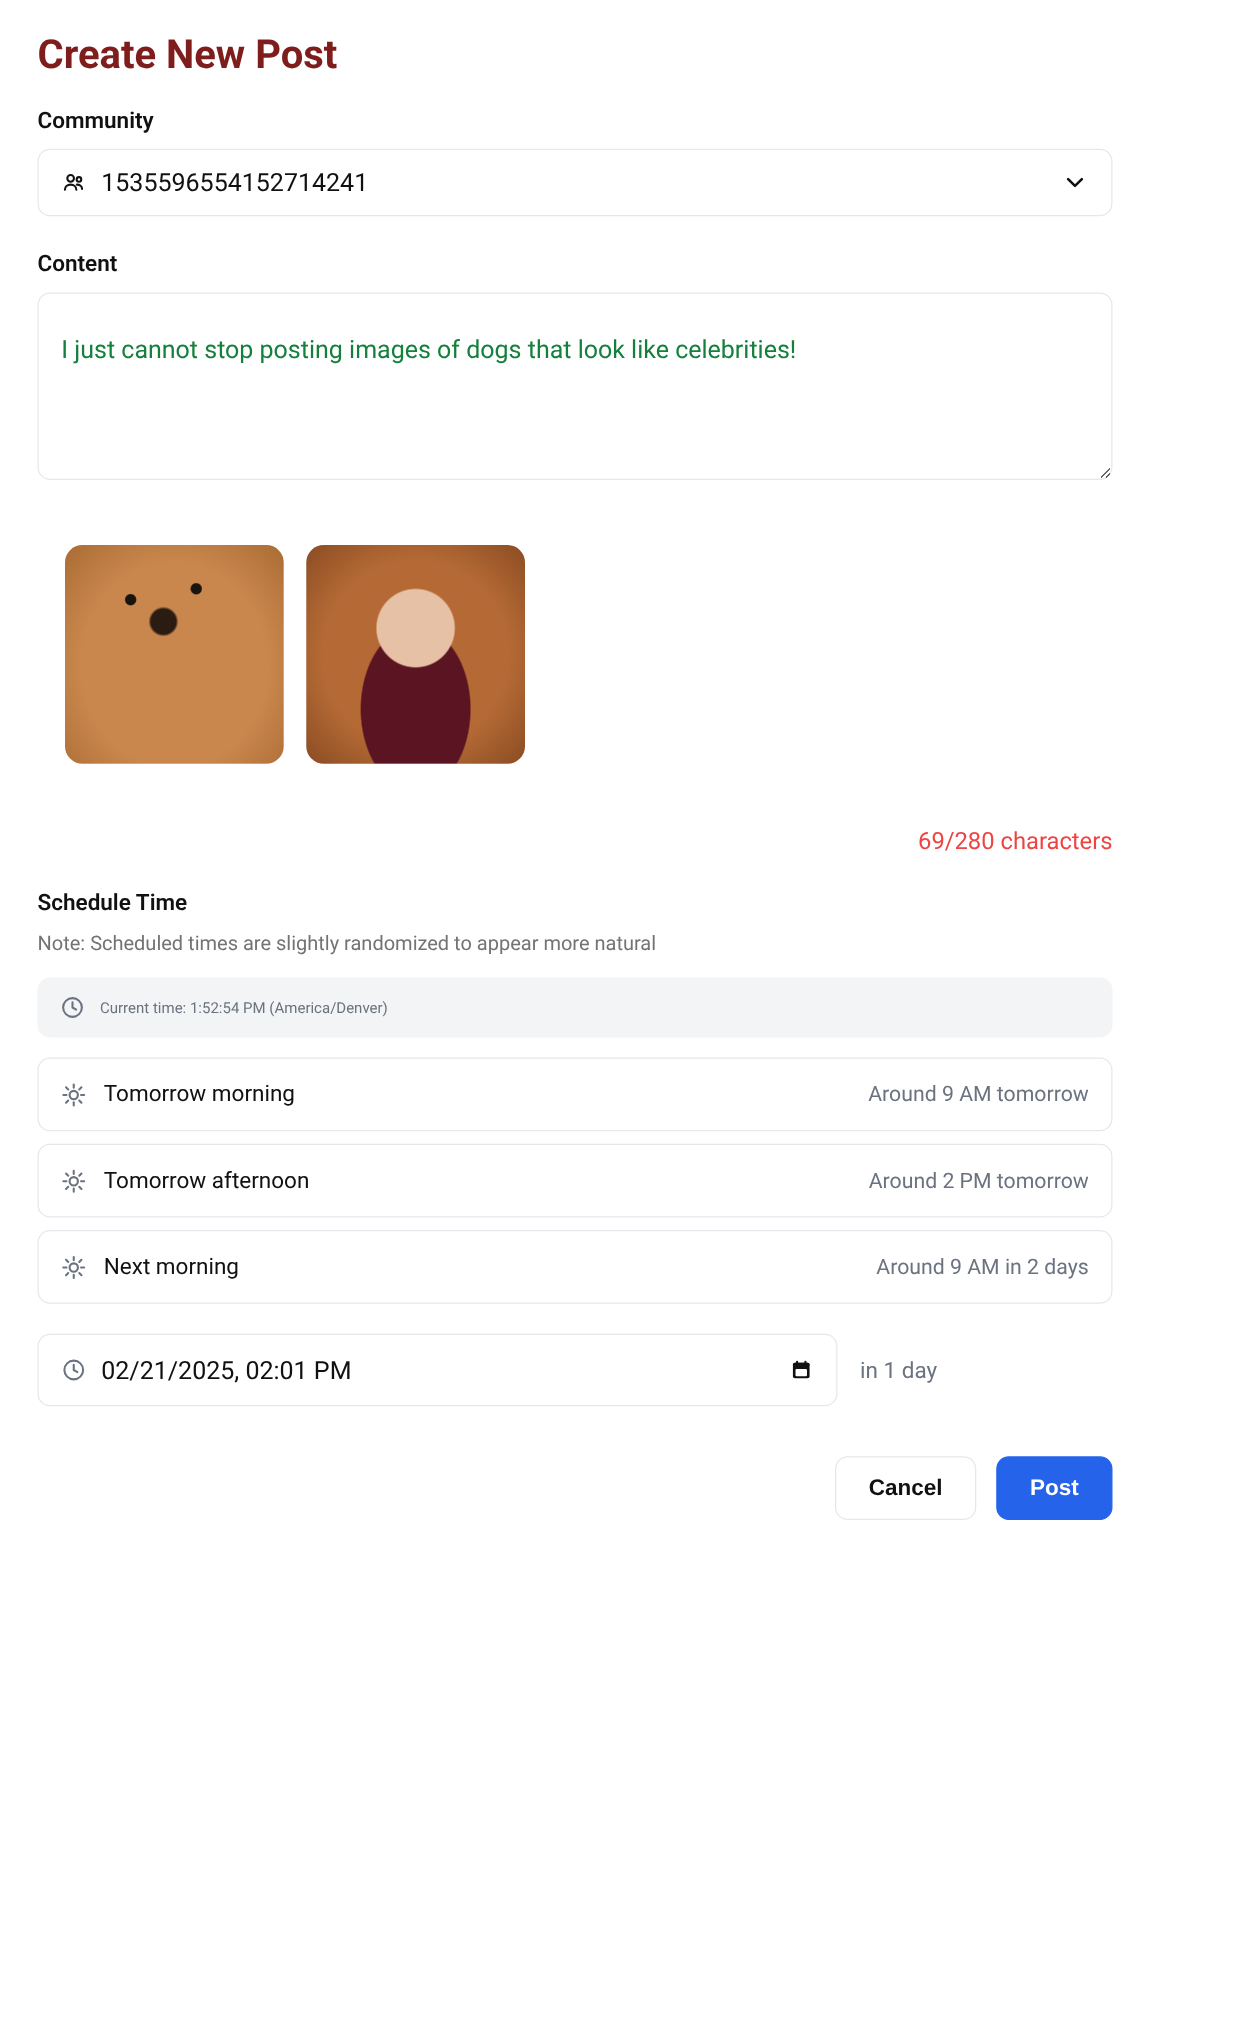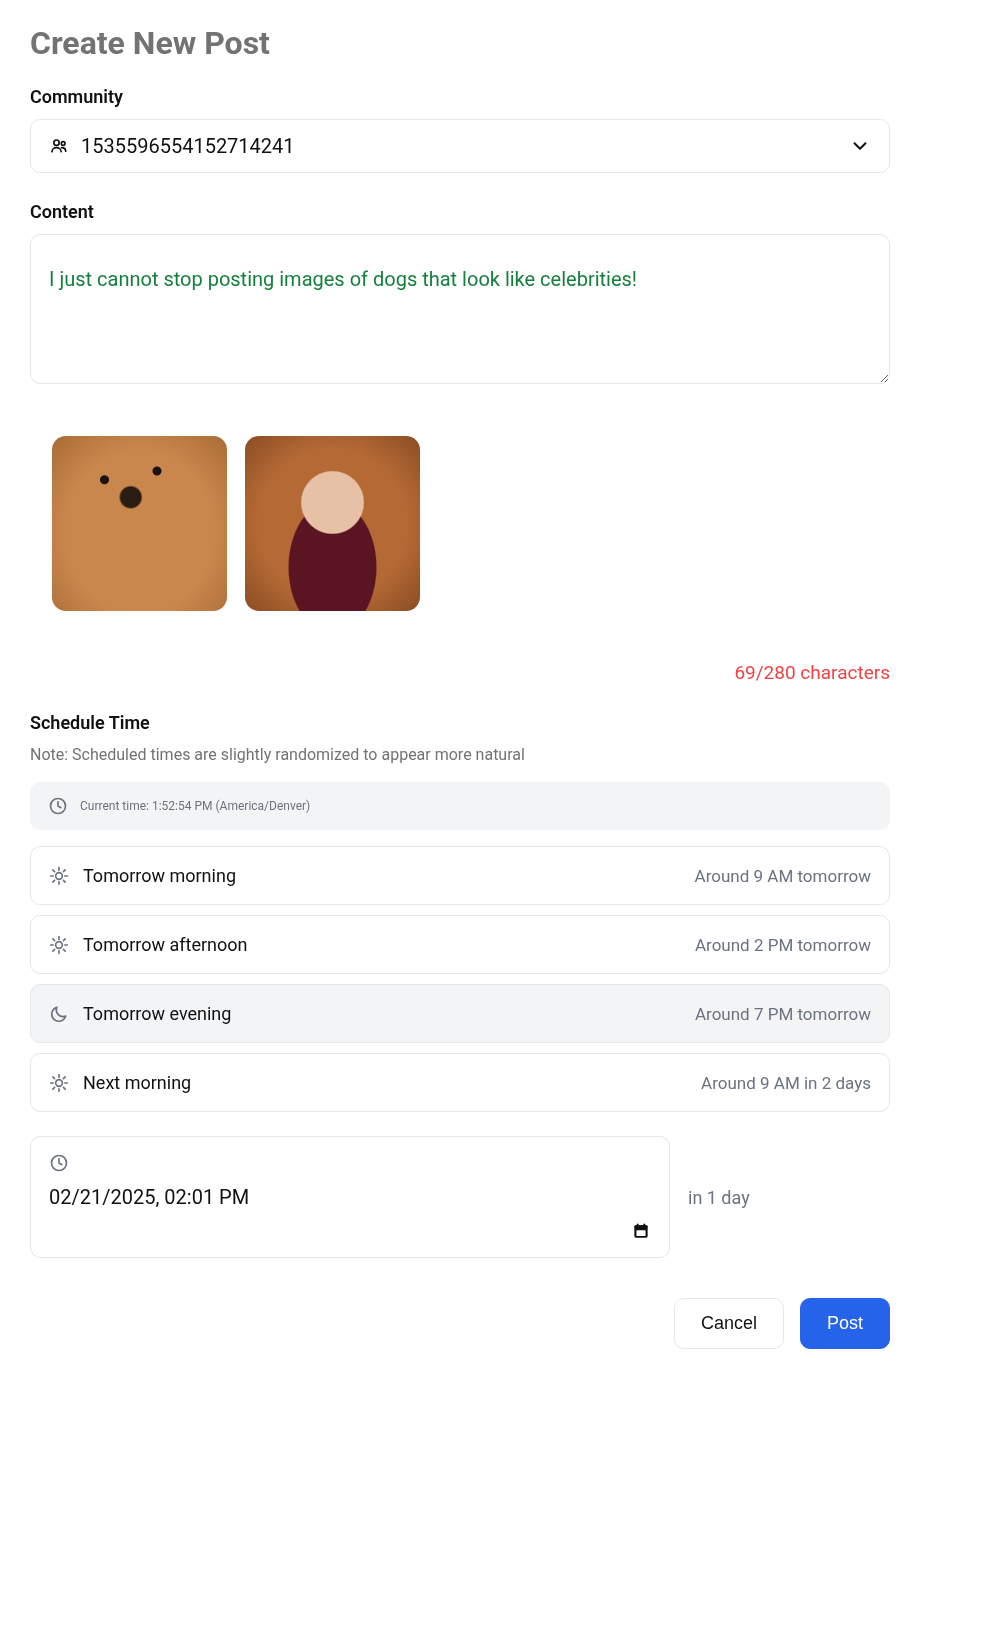--- a/index.html
+++ b/index.html
@@ -12,21 +12,21 @@
     overflow: hidden;
   }
   .page {
     max-width: 860px;
     margin: 0;
   }
   .title {
     font-size: 32px;
     font-weight: 700;
     margin-bottom: 24px;
-    color: #737373;
+    color: #7f1d1d;
   }
   .section-label {
     font-size: 18px;
     font-weight: 600;
     color: #111;
     margin-bottom: 12px;
   }
   
   .select-field {
     display: flex;
@@ -150,48 +150,48 @@
   }
   
   .datetime-row {
     display: flex;
     align-items: center;
     gap: 18px;
     margin-top: 24px;
   }
   .datetime-field {
     display: flex;
+    align-items: center;
     gap: 12px;
     border: 1px solid #e5e7eb;
     border-radius: 10px;
     padding: 16px 18px;
     font-size: 20px;
     width: 640px;
     cursor: pointer;
-    flex-direction: column;
   }
   .datetime-field .cal {
     margin-left: auto;
   }
   .datetime-rel {
     font-size: 18px;
     color: #6b7280;
   }
   
   .footer {
     display: flex;
     justify-content: flex-end;
     gap: 16px;
     margin-top: 40px;
   }
   .btn {
     border-radius: 10px;
     padding: 14px 26px;
     font-size: 18px;
-    font-weight: 400;
+    font-weight: 700;
     cursor: pointer;
   }
   .btn-secondary {
     background: #fff;
     border: 1px solid #e5e7eb;
     color: #111;
   }
   .btn-primary {
     background: #2563eb;
     border: 1px solid #2563eb;
@@ -271,27 +271,20 @@
             <line x1="2" y1="12" x2="5" y2="12"></line>
             <line x1="19" y1="12" x2="22" y2="12"></line>
             <line x1="4.6" y1="4.6" x2="6.7" y2="6.7"></line>
             <line x1="17.3" y1="17.3" x2="19.4" y2="19.4"></line>
             <line x1="4.6" y1="19.4" x2="6.7" y2="17.3"></line>
             <line x1="17.3" y1="6.7" x2="19.4" y2="4.6"></line>
           </svg>
           <span class="opt-label">Tomorrow afternoon</span>
           <span class="opt-desc">Around 2 PM tomorrow</span>
         </div>
-        <div class="sched-option selected">
-          <svg class="icon-svg" viewBox="0 0 24 24">
-            <path d="M20 14.5A8 8 0 0 1 9.5 4 8.5 8.5 0 1 0 20 14.5z"></path>
-          </svg>
-          <span class="opt-label">Tomorrow evening</span>
-          <span class="opt-desc">Around 7 PM tomorrow</span>
-        </div>
         <div class="sched-option">
           <svg class="icon-svg" viewBox="0 0 24 24">
             <circle cx="12" cy="12" r="4"></circle>
             <line x1="12" y1="2" x2="12" y2="5"></line>
             <line x1="12" y1="19" x2="12" y2="22"></line>
             <line x1="2" y1="12" x2="5" y2="12"></line>
             <line x1="19" y1="12" x2="22" y2="12"></line>
             <line x1="4.6" y1="4.6" x2="6.7" y2="6.7"></line>
             <line x1="17.3" y1="17.3" x2="19.4" y2="19.4"></line>
             <line x1="4.6" y1="19.4" x2="6.7" y2="17.3"></line>

